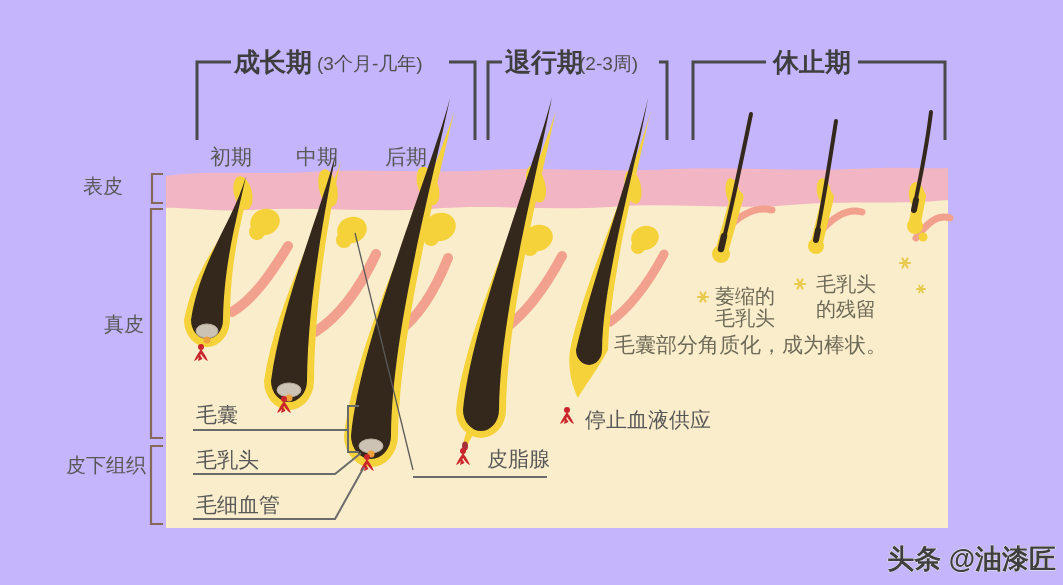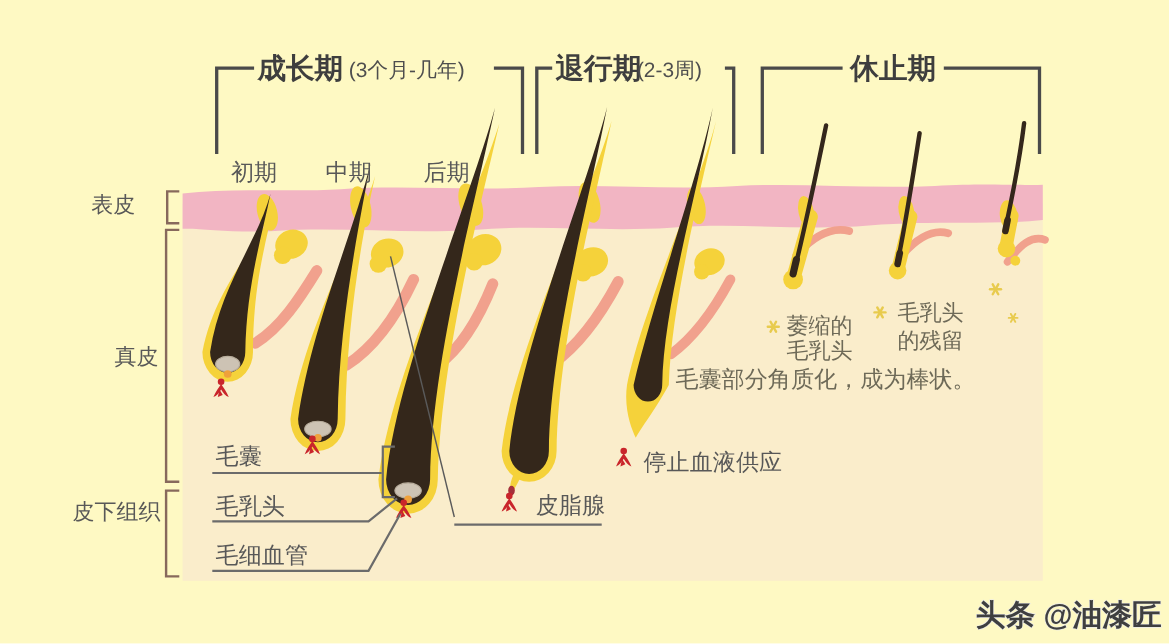--- a/index.html
+++ b/index.html
@@ -1,16 +1,16 @@
 <!DOCTYPE html>
 <html><head>
 <meta charset="utf-8">
 <style>
   html,body{margin:0;padding:0;background:#ffffff;}
-  .canvas{position:relative;width:1063px;height:585px;background:#fef9c3;overflow:hidden;}
+  .canvas{position:relative;width:1063px;height:585px;background:#c4b5fd;overflow:hidden;}
   svg{display:block;}
   text{font-family:"Liberation Sans","DejaVu Sans",sans-serif;}
   .t-phase{font-size:26px;font-weight:bold;fill:#3E3E3E;}
   .t-duration{font-size:19px;fill:#4E4E4E;}
   .t-stage{font-size:21px;fill:#585858;}
   .t-layer{font-size:20px;fill:#585858;}
   .t-callout{font-size:21px;fill:#585858;}
   .t-note{font-size:20px;fill:#6E6A58;}
   .t-note-big{font-size:21px;fill:#6E6A58;}
   .t-watermark{font-size:27px;font-weight:bold;fill:#3F3F3F;paint-order:stroke;stroke:#e9e9e9;stroke-width:1px;}

